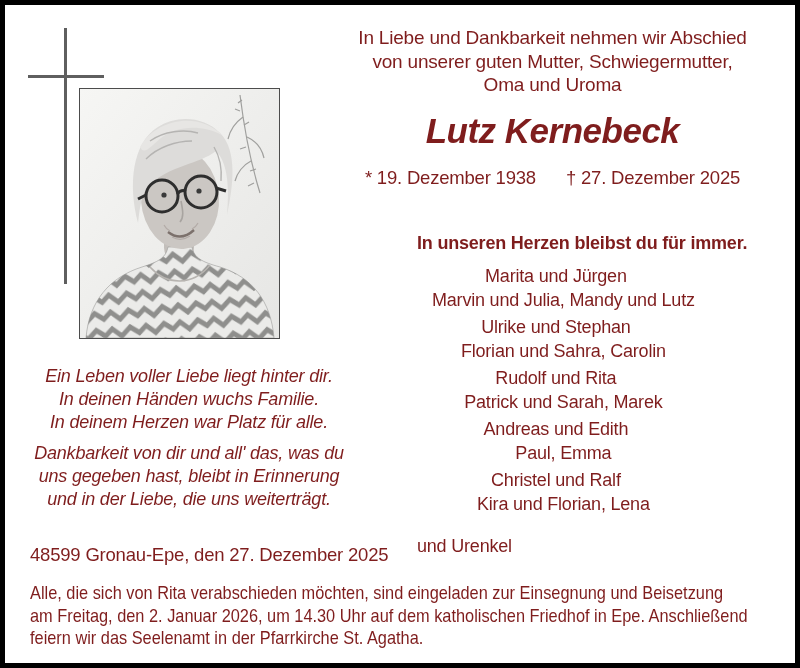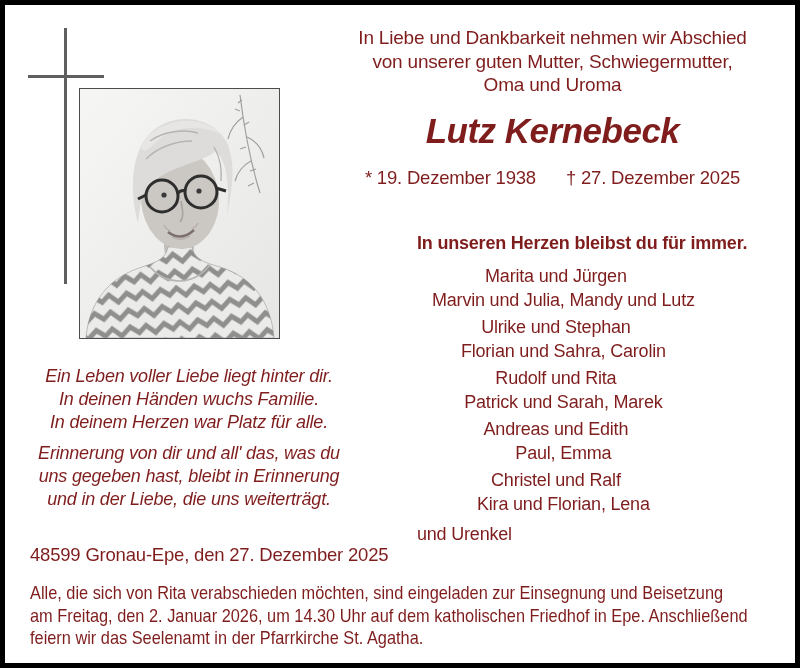--- a/index.html
+++ b/index.html
@@ -46,21 +46,21 @@
   .devotion{
     left:412px;top:228px;
     font-size:18px;font-weight:700;letter-spacing:-0.2px;
   }
   .mourners{
     left:412px;top:259px;
     font-size:18px;letter-spacing:-0.2px;
   }
   .mourner-group{line-height:24px;margin-bottom:3px;text-align:center;}
   .mourner-children{padding-left:15px;}
-  .mourners-closing{line-height:24px;margin-top:6px;}
+  .mourners-closing{line-height:24px;margin-top:18px;}
 
   
   .poem{
     left:16px;top:360px;width:336px;
     text-align:center;font-style:italic;
     font-size:18px;line-height:23px;letter-spacing:-0.2px;
   }
   .stanza2{margin-top:8px;}
 
   .place-date{
@@ -179,21 +179,21 @@
     <div class="mourners-closing">und Urenkel</div>
   </div>
 
   <div class="abs poem">
     <div class="stanza1">
       <div>Ein Leben voller Liebe liegt hinter dir.</div>
       <div>In deinen Händen wuchs Familie.</div>
       <div>In deinem Herzen war Platz für alle.</div>
     </div>
     <div class="stanza2">
-      <div>Erinnerung von dir und all' das, was du</div>
+      <div>Dankbarkeit von dir und all' das, was du</div>
       <div>uns gegeben hast, bleibt in Erinnerung</div>
       <div>und in der Liebe, die uns weiterträgt.</div>
     </div>
   </div>
 
   <div class="abs place-date">48599 Gronau-Epe, den 27. Dezember 2025</div>
 
   <div class="abs funeral">
     <div>Alle, die sich von Rita verabschieden möchten, sind eingeladen zur Einsegnung und Beisetzung</div>
     <div>am Freitag, den 2. Januar 2026, um 14.30 Uhr auf dem katholischen Friedhof in Epe. Anschließend</div>

